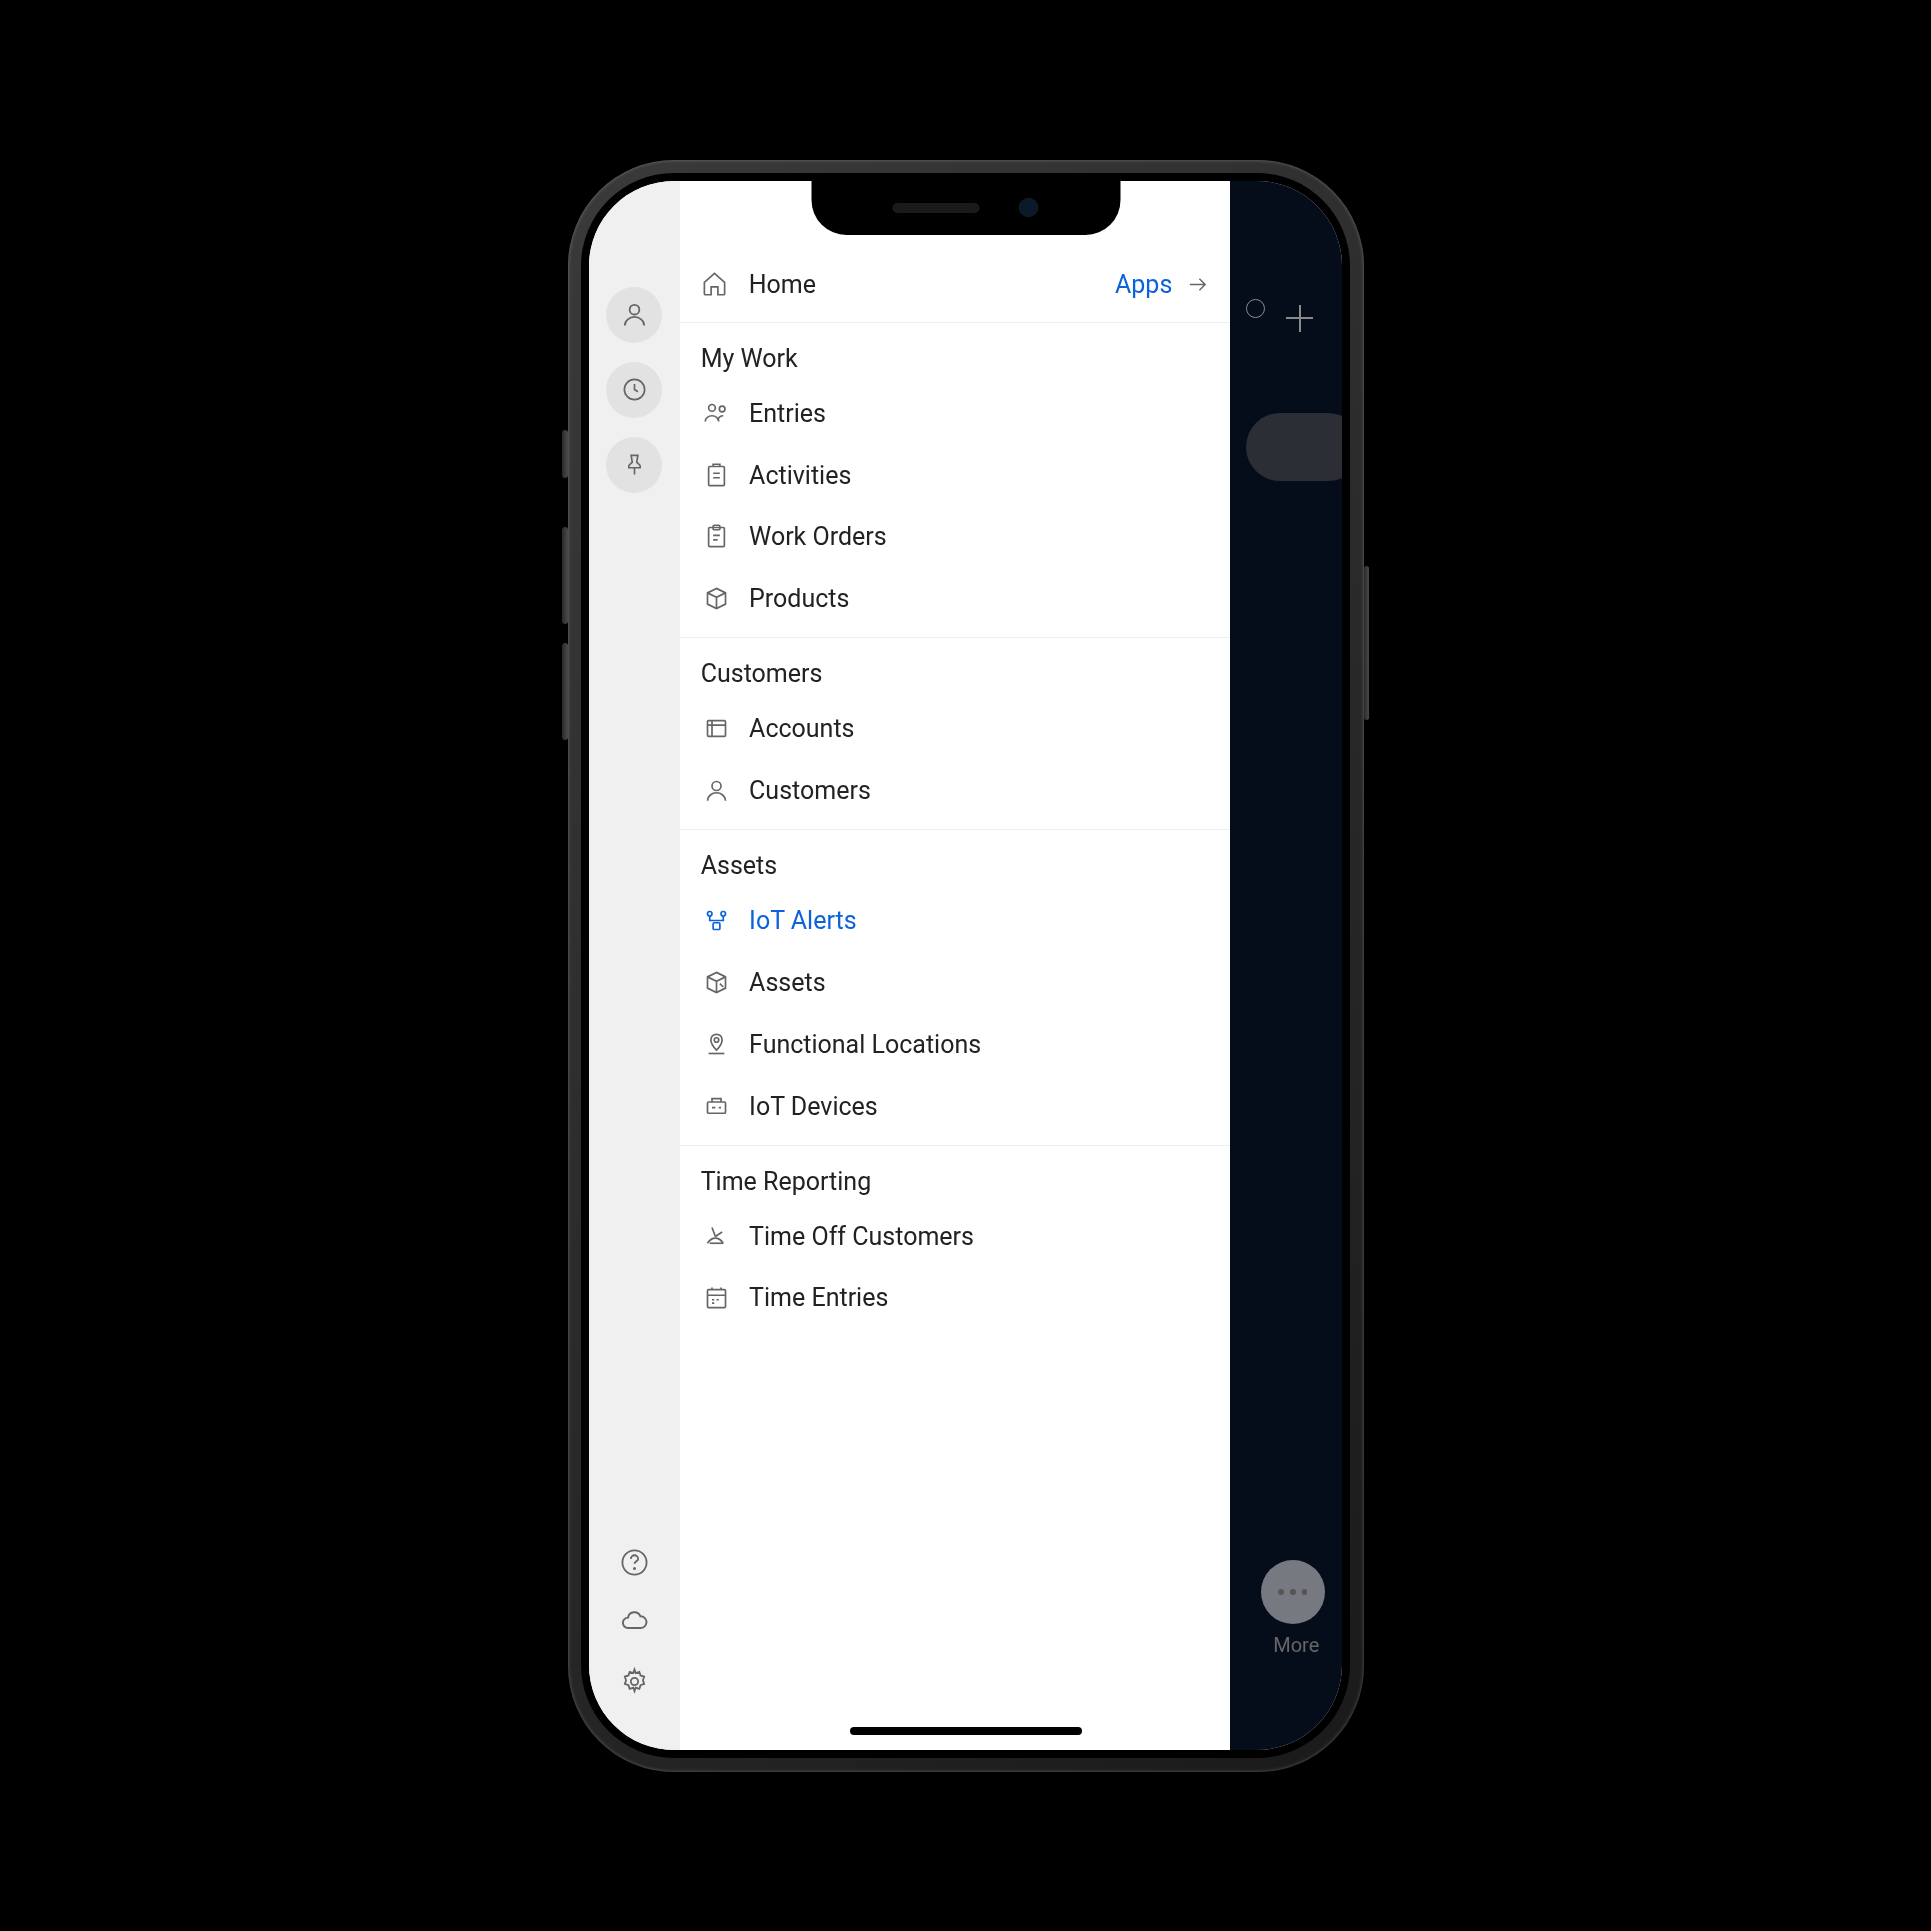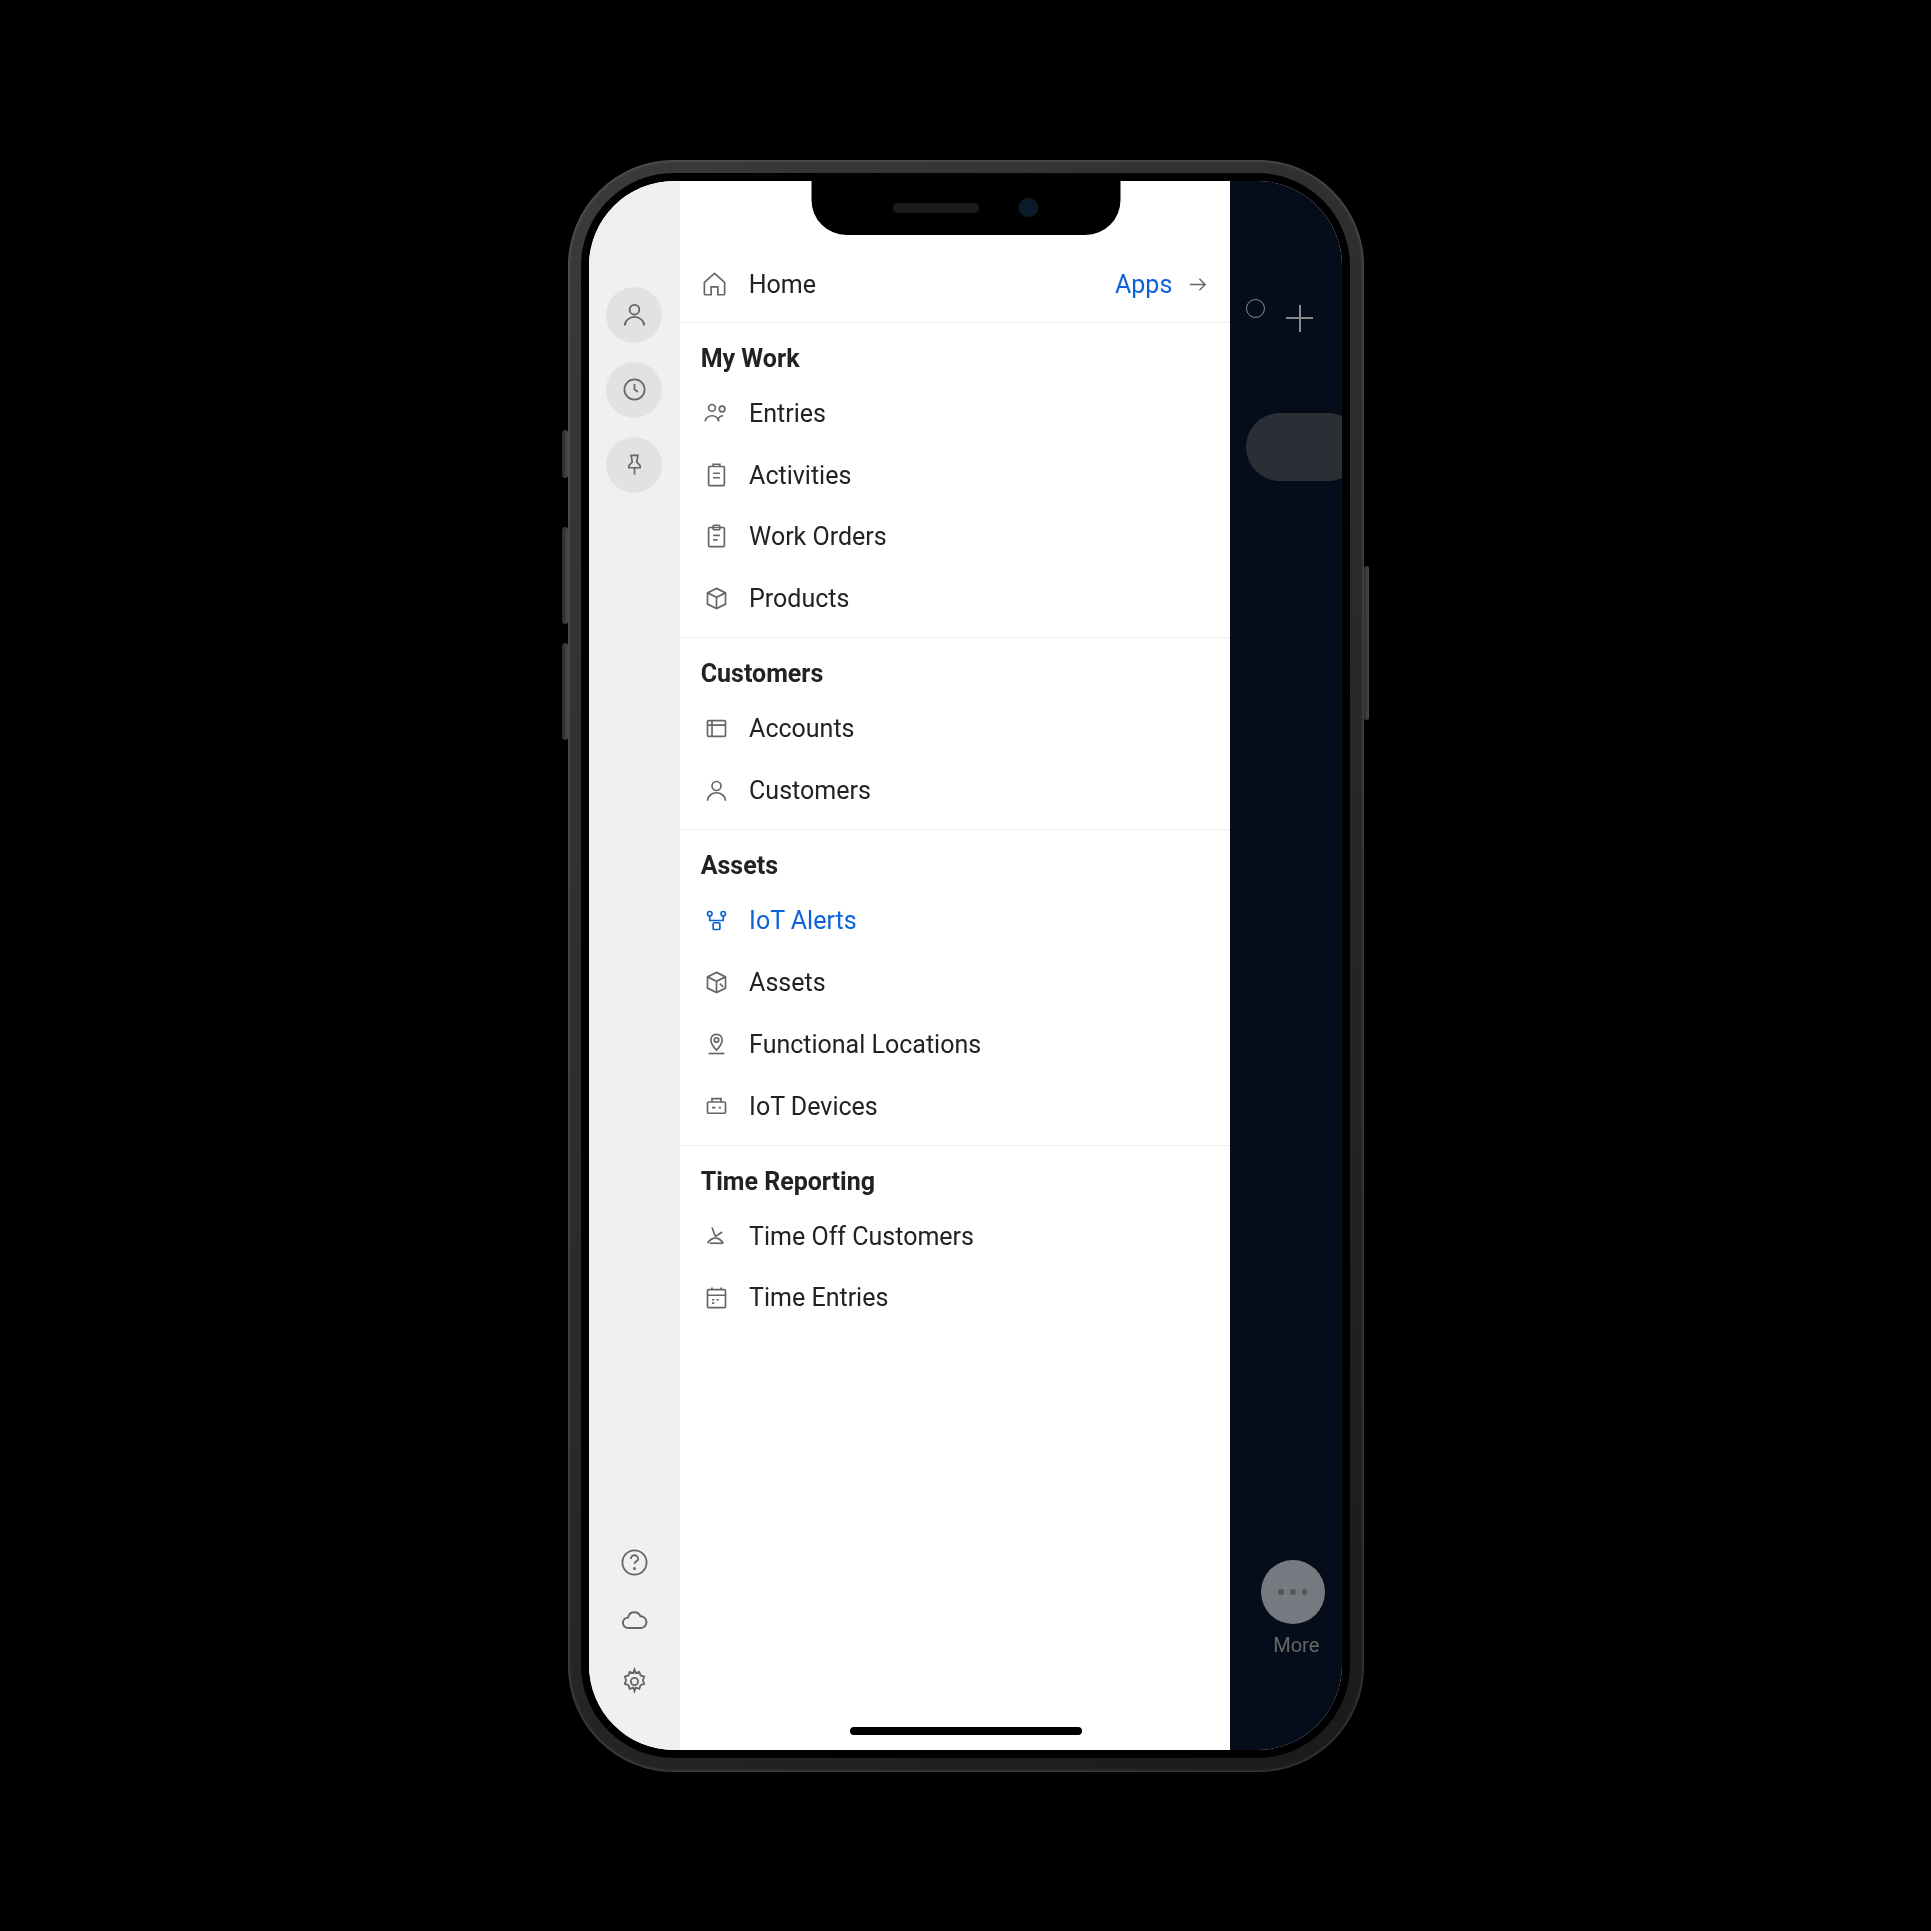--- a/index.html
+++ b/index.html
@@ -18,21 +18,21 @@
 .app{position:absolute;inset:0;display:flex}
 .left-rail{width:91px;background:#f0f0f0;display:flex;flex-direction:column;align-items:center;padding-top:106px;gap:19.3px}
 .rail-btn{width:56px;height:56px;border-radius:50%;background:#e2e2e2;display:flex;align-items:center;justify-content:center;cursor:pointer}
 .rail-spacer{flex:1}
 .rail-bottom{display:flex;flex-direction:column;align-items:center;gap:17.4px;padding-bottom:48px}
 .rail-icon-only{width:42px;height:42px;display:flex;align-items:center;justify-content:center;cursor:pointer}
 .nav-panel{flex:1;background:#fff;display:flex;flex-direction:column;overflow-y:auto}
 .nav-home-row{display:flex;align-items:flex-start;padding:27px 21px 21px 21px;margin-top:62px;border-bottom:1px solid #eee}
 .nav-home-row .lbl{margin-left:21px;font-size:25px;color:#222}
 .apps-link{margin-left:auto;display:flex;align-items:center;gap:14px;color:#0b62da;font-size:25px;cursor:pointer}
-.section-header{padding:21px 21px 9.7px 21px;font-size:25px;color:#222;font-weight:700}
+.section-header{padding:21px 21px 9.7px 21px;font-size:25px;color:#222;font-weight:400}
 .nav-item{display:flex;align-items:center;padding:15.4px 21px;cursor:pointer}
 .nav-item .icon-wrap{width:31px;height:31px;display:flex;align-items:center;justify-content:center}
 .nav-item .lbl{margin-left:17.4px;font-size:25px;color:#222}
 .nav-item.active .lbl{color:#0b62da}
 .nav-item.active svg{stroke:#0b62da}
 .divider{height:1px;background:#eee;margin-top:7.7px}
 .backdrop{width:112px;background:#0a1428;position:relative;overflow:hidden}
 .backdrop::after{content:"";position:absolute;inset:0;background:rgba(0,0,0,.35)}
 .bd-plus{position:absolute;top:124px;right:29px;width:27px;height:27px;z-index:1}
 .bd-plus::before,.bd-plus::after{content:"";position:absolute;background:#8a8a8a}

